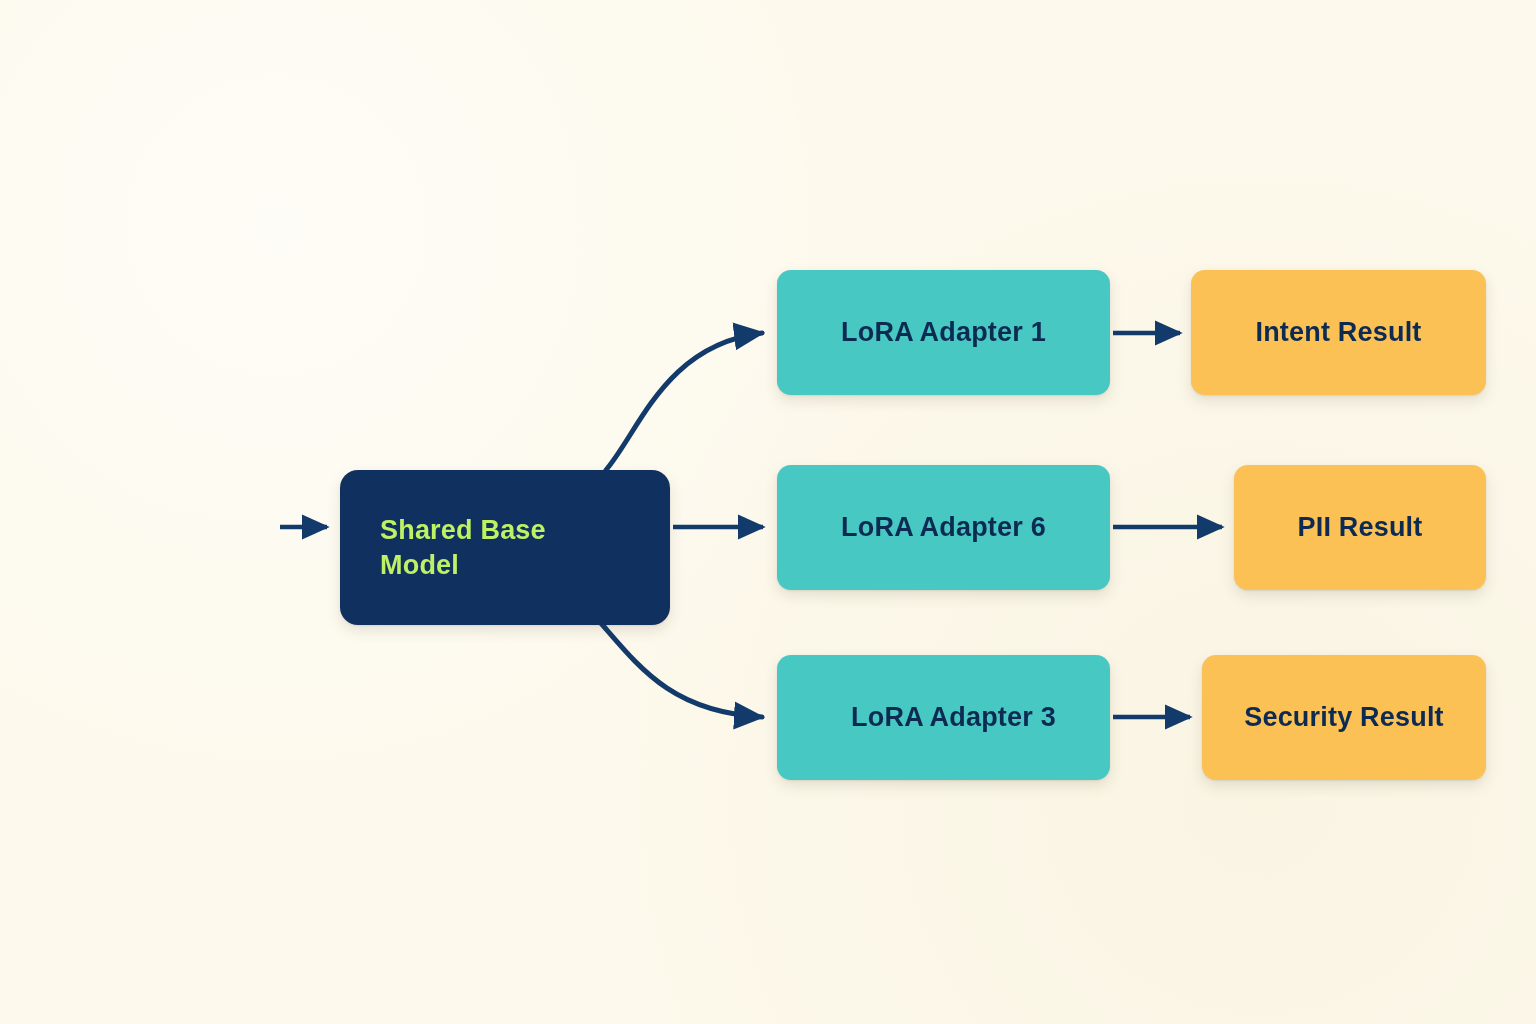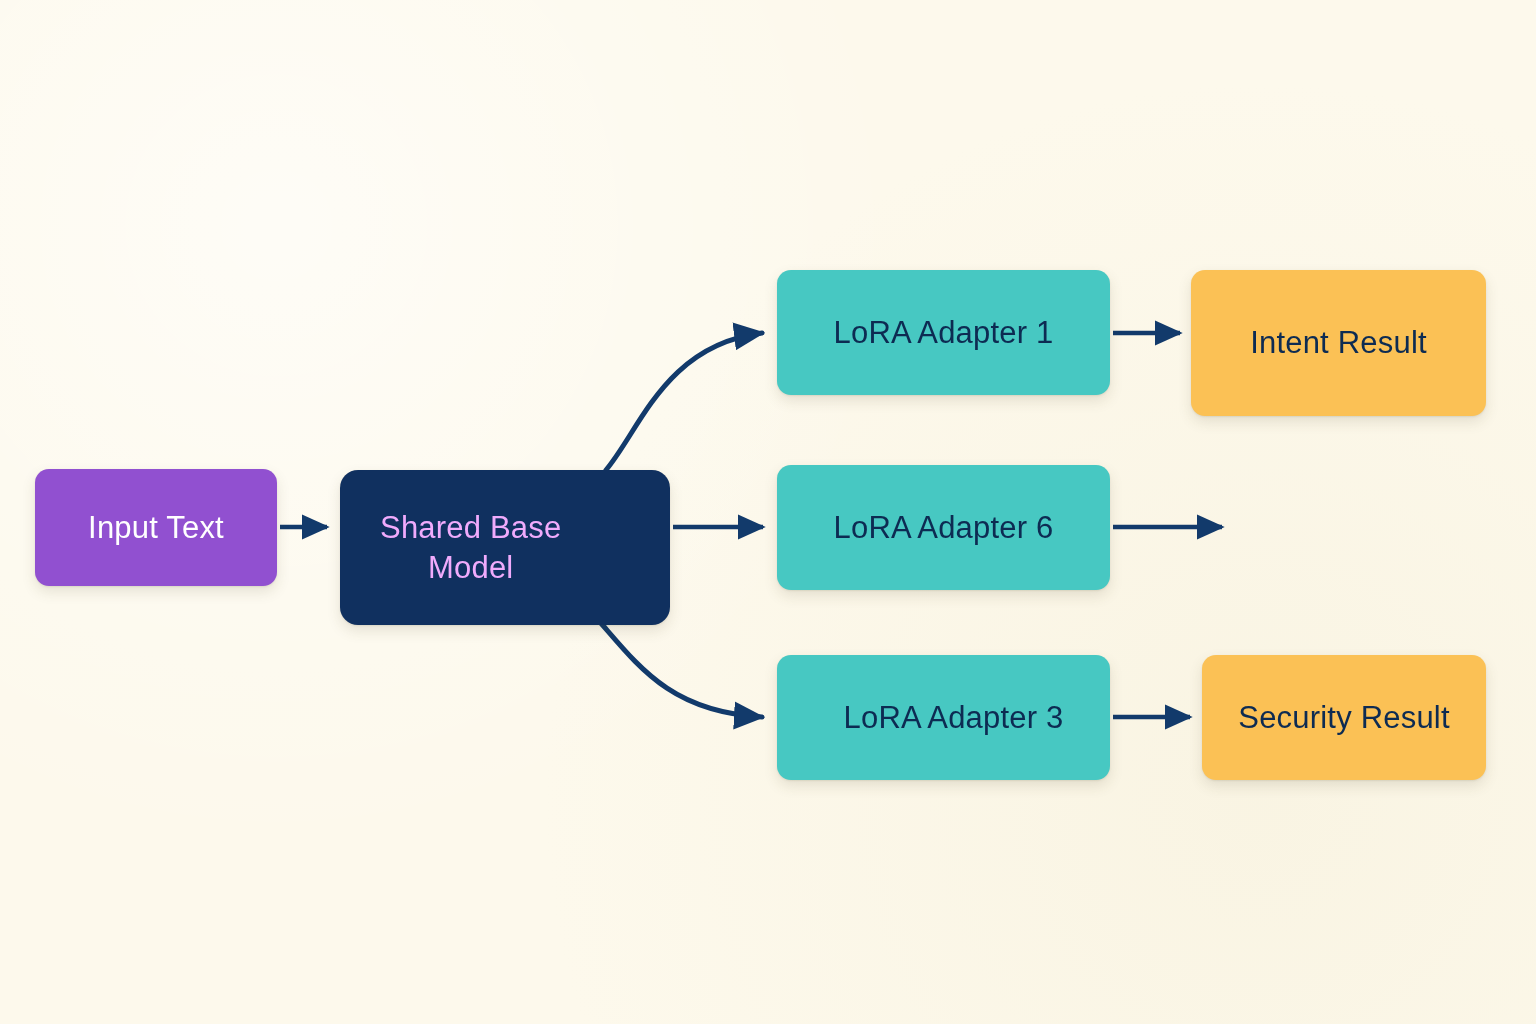--- a/index.html
+++ b/index.html
@@ -29,35 +29,35 @@
   .node {
     position: absolute;
     box-sizing: border-box;
     border-radius: 14px;
     display: flex;
     align-items: center;
     z-index: 3;
     box-shadow: 0 6px 14px rgba(80,70,40,0.13), 0 1px 2px rgba(80,70,40,0.10);
   }
   .node .label {
-    font-size: 31px;
-    font-weight: 400;
+    font-size: 27px;
+    font-weight: 700;
     letter-spacing: 0.2px;
     line-height: 1.28;
     white-space: pre-line;
   }
   .node.centered { justify-content: center; }
   .node.centered .label { text-align: center; }
   .node.leftish { justify-content: flex-start; }
 
   .input-node { background: #9150d0; }
   .input-node .label { color: #ffffff; }
 
   .base-node { background: #10305f; border-radius: 18px; }
-  .base-node .label { color: #f0abfc; text-align: center; }
+  .base-node .label { color: #bef264; }
 
   .adapter-node { background: #47c8c2; }
   .adapter-node .label { color: #0d2b52; }
 
   .result-node { background: #fbc155; }
   .result-node .label { color: #0d2b52; }
 
   svg.edges {
     position: absolute;
     left: 0; top: 0;
@@ -87,43 +87,43 @@
 
     <path d="M 600 622 C 640 668, 672 712, 762 717" fill="none" stroke="#123a6b" stroke-width="5" stroke-linecap="round" marker-end="url(#arrowhead)"></path>
 
     <path d="M 1113 333 L 1180 333" fill="none" stroke="#123a6b" stroke-width="4.5" marker-end="url(#arrowhead)"></path>
 
     <path d="M 1113 527 L 1222 527" fill="none" stroke="#123a6b" stroke-width="4.5" marker-end="url(#arrowhead)"></path>
 
     <path d="M 1113 717 L 1190 717" fill="none" stroke="#123a6b" stroke-width="4.5" marker-end="url(#arrowhead)"></path>
   </svg>
 
-  <div class="node input-node centered" style="left:35px; top:469px; width:242px; height:117px;">
-    <span class="label">Input Text</span>
-  </div>
 
   <div class="node base-node leftish" style="left:340px; top:470px; width:330px; height:155px; padding-left:40px;">
     <span class="label">Shared Base
 Model</span>
   </div>
 
   <div class="node adapter-node centered" style="left:777px; top:270px; width:333px; height:125px;">
     <span class="label">LoRA Adapter 1</span>
   </div>
 
   <div class="node adapter-node centered" style="left:777px; top:465px; width:333px; height:125px;">
     <span class="label">LoRA Adapter 6</span>
   </div>
 
   <div class="node adapter-node centered" style="left:777px; top:655px; width:333px; height:125px;padding-left:20px;">
     <span class="label">LoRA Adapter 3</span>
   </div>
 
-  <div class="node result-node centered" style="left:1191px; top:270px; width:295px; height:146px;">
+  <div class="node result-node centered" style="left:1191px; top:270px; width:295px; height:125px;">
     <span class="label">Intent Result</span>
   </div>
 
+  <div class="node result-node centered" style="left:1234px; top:465px; width:252px; height:125px;">
+    <span class="label">PII Result</span>
+  </div>
 
   <div class="node result-node centered" style="left:1202px; top:655px; width:284px; height:125px;">
     <span class="label">Security Result</span>
   </div>
 
 </div>
 
 </body></html>

